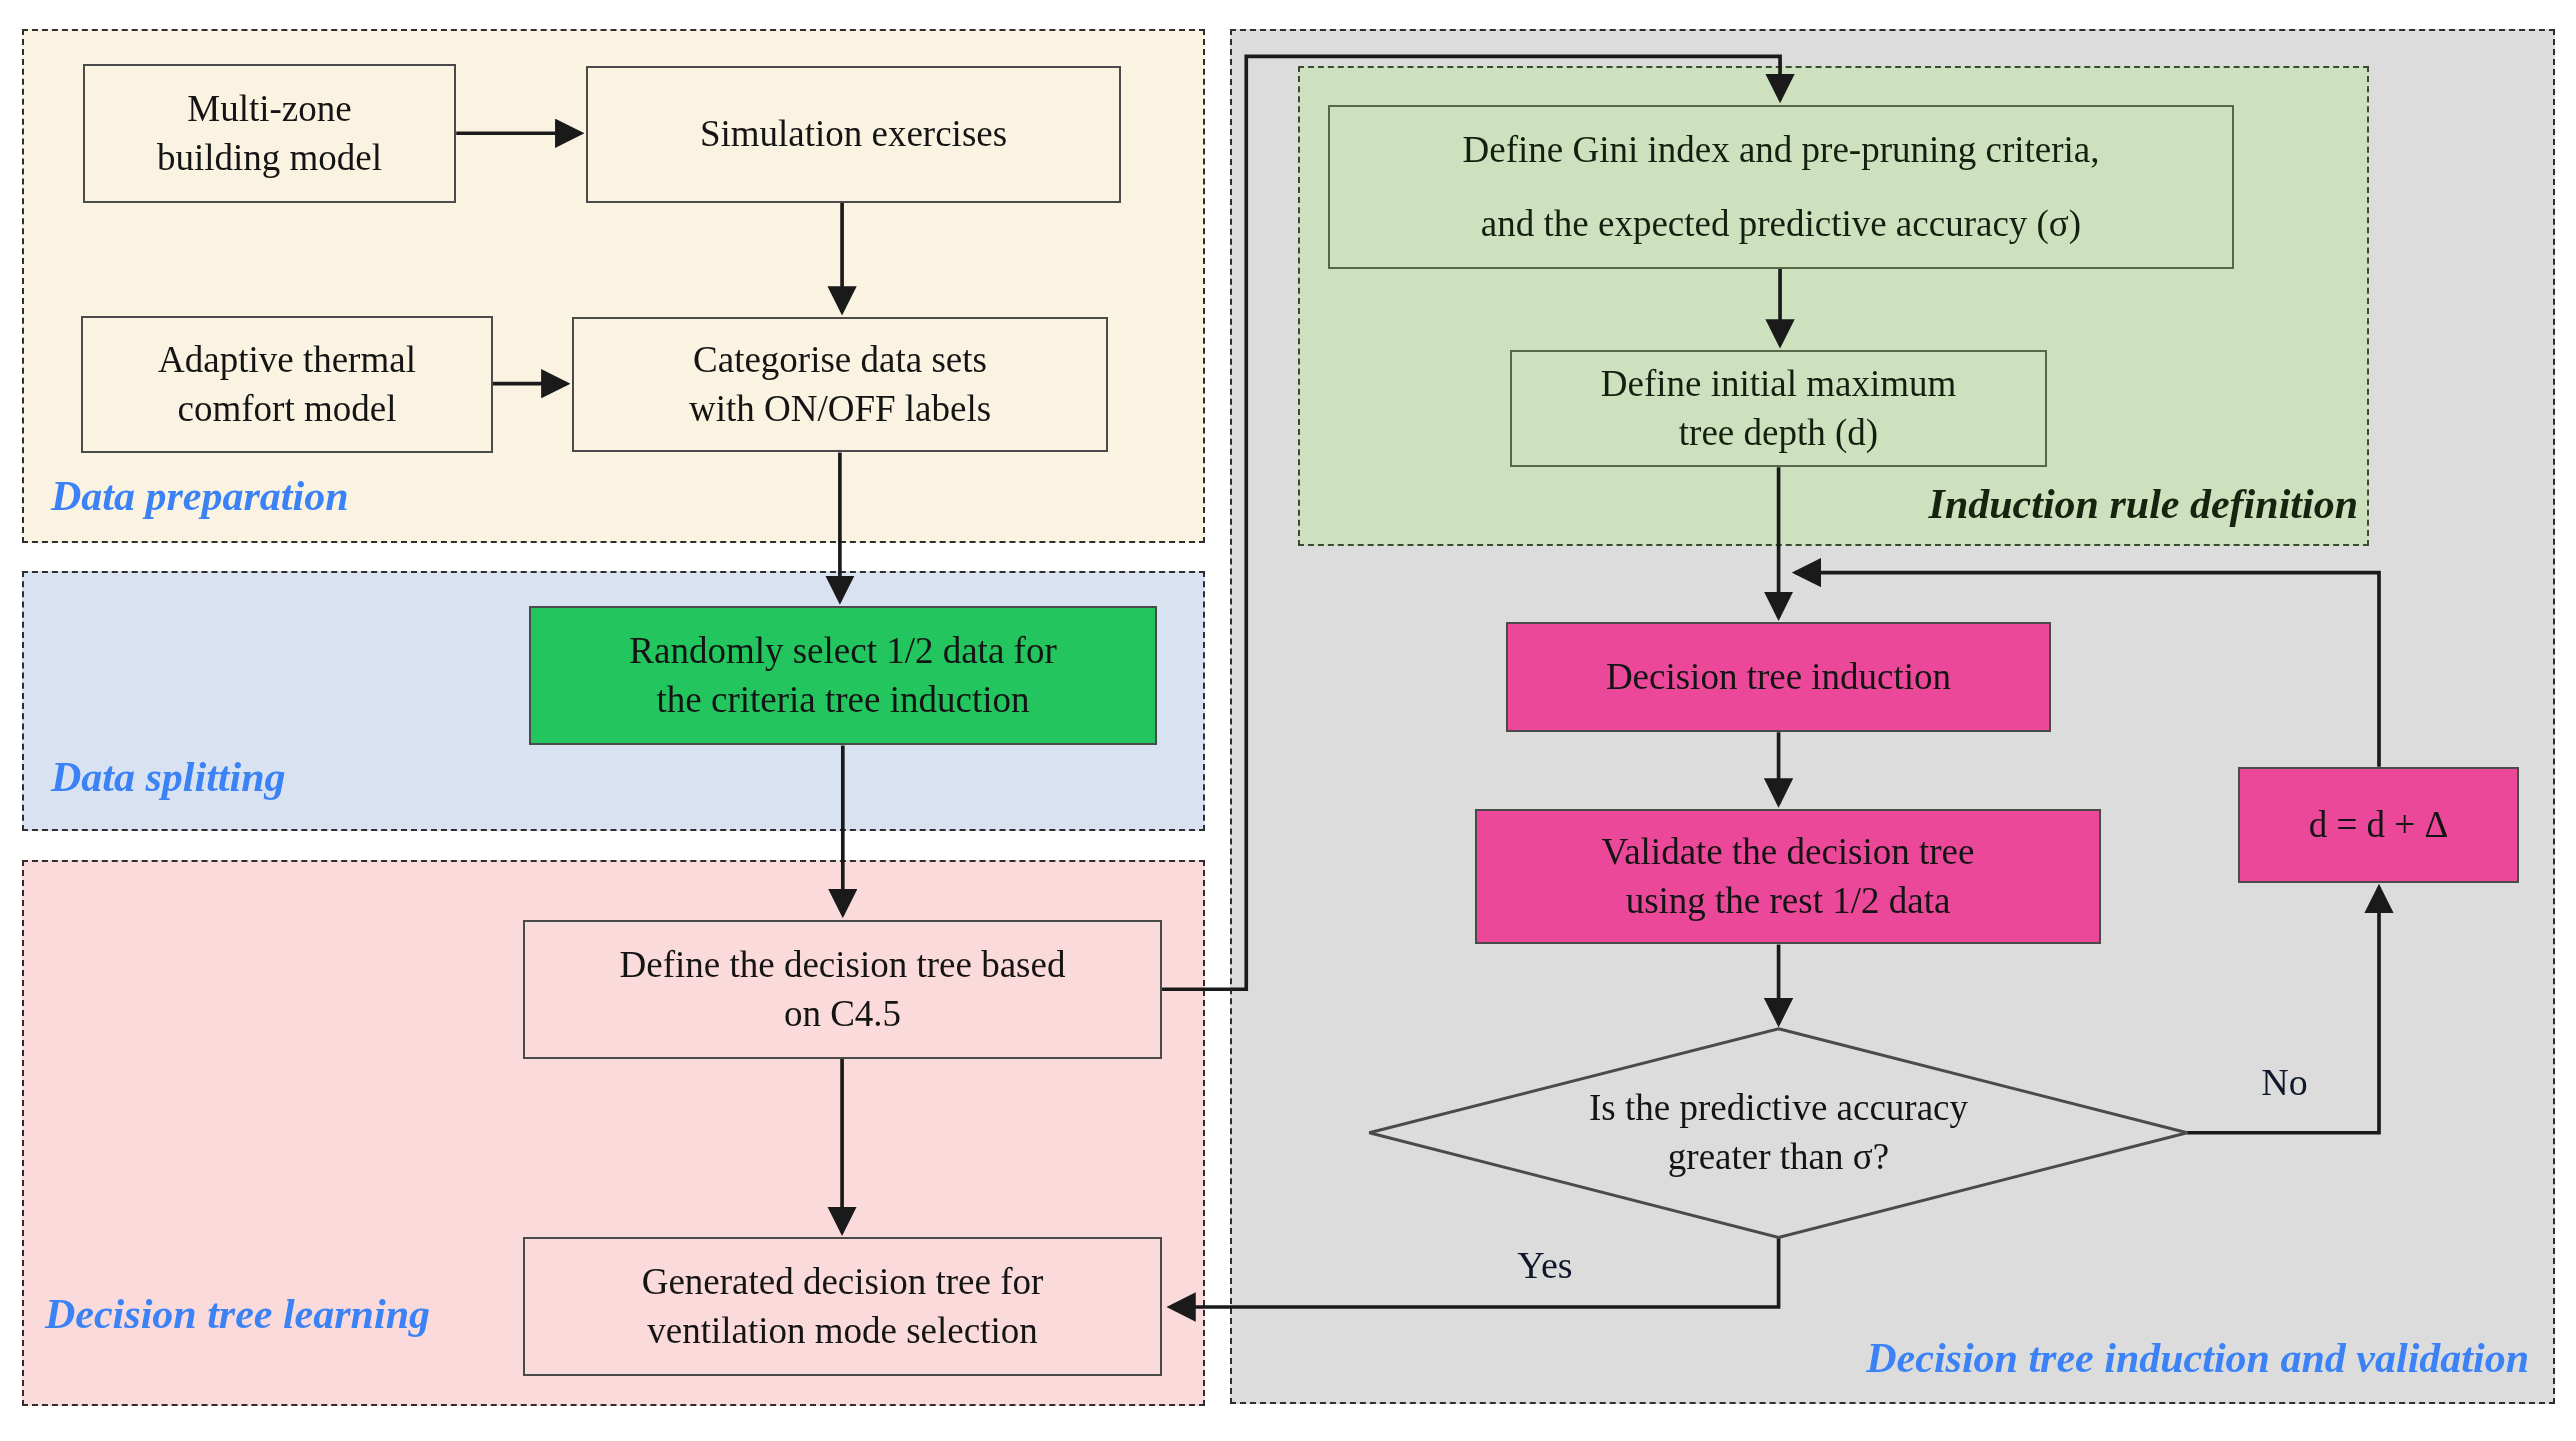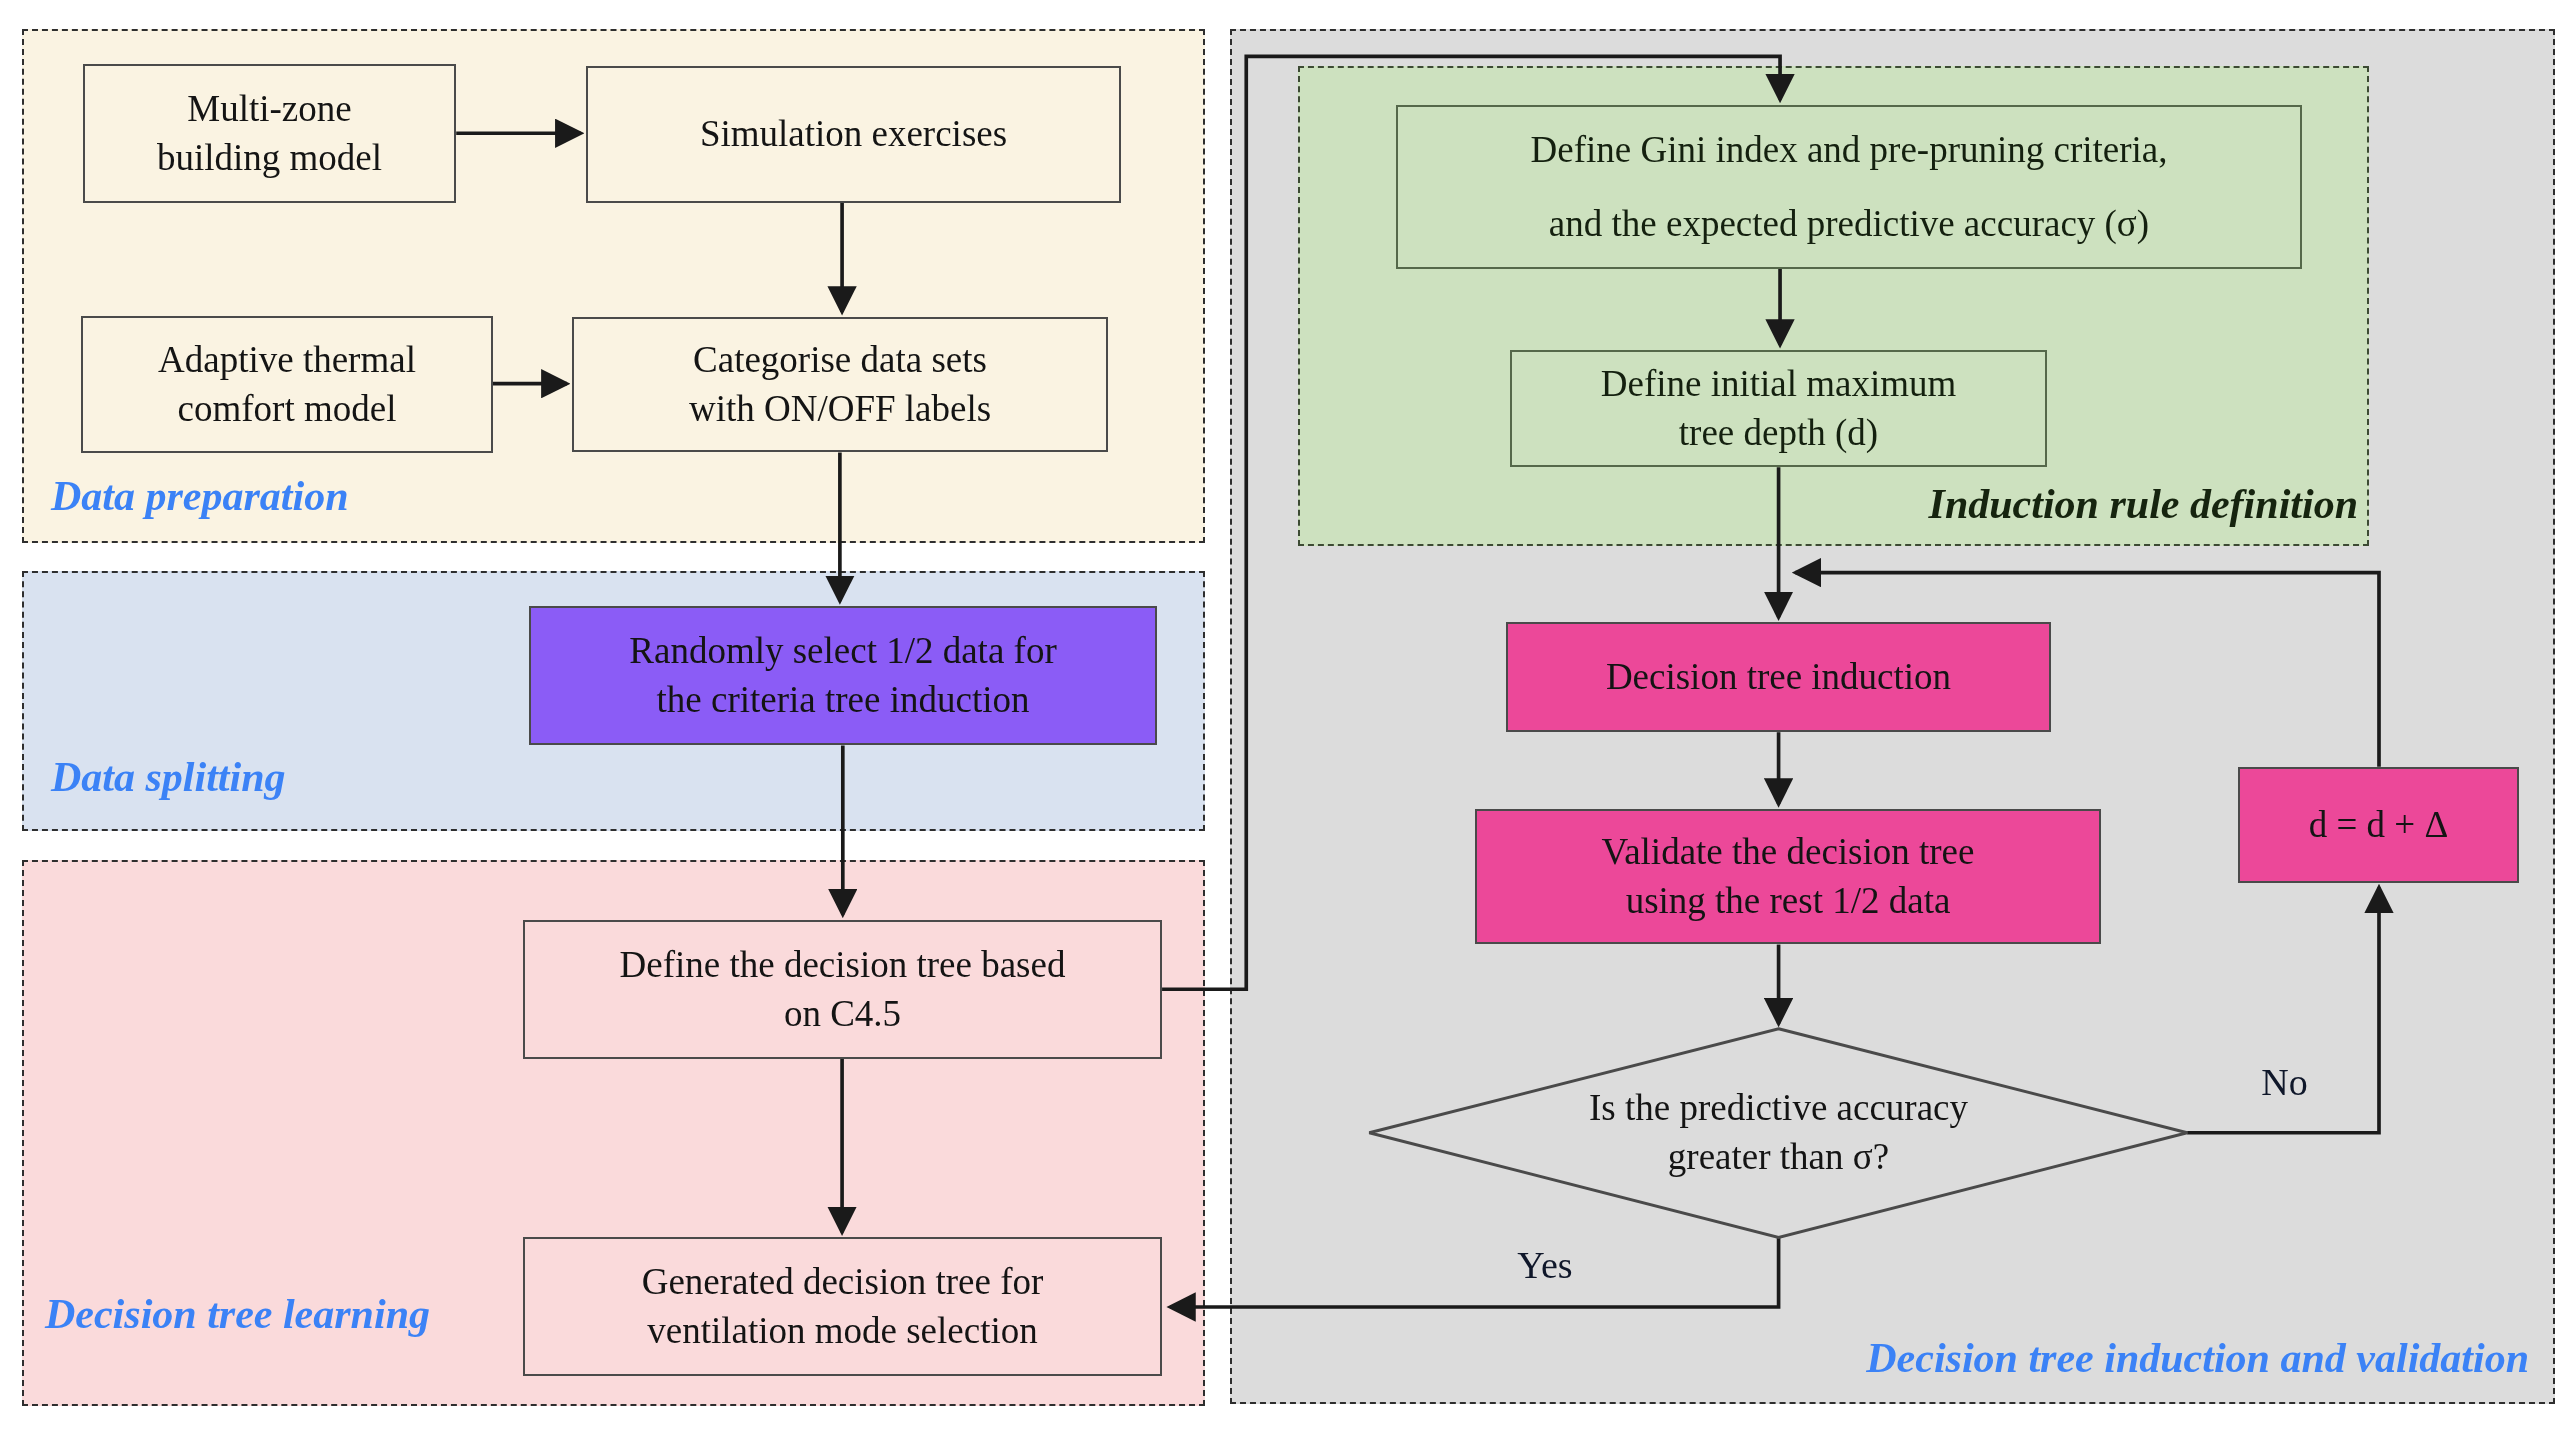--- a/index.html
+++ b/index.html
@@ -10,37 +10,37 @@
   #sec-split {left:22px;  top:571px;  width:1183px; height:260px;  background:#d9e2f0;}
   #sec-learn {left:22px;  top:860px; width:1183px; height:546px;  background:#fadadb;}
   #sec-gray  {left:1230px;top:29px;   width:1325px; height:1375px; background:#dcdcdc;}
   #sec-green {left:1298px;top:66px;   width:1071px; height:480px;  background:#cde1bf;border-color:#3c4a33;}
   #overlay{position:absolute;left:0;top:0;z-index:2;}
   .node{position:absolute;display:flex;flex-direction:column;justify-content:center;align-items:center;
         border:2.9px solid #4a4a4a;box-sizing:border-box;text-align:center;color:#141414;
         font-size:37px;line-height:1.32;z-index:3;}
   .node span{display:block;}
   .green-node{border-color:#55684a;background:#cde1bf;color:#14200f;}
-  .cream{background:#faf3e2;} .blue{background:#8b5cf6;} .pink{background:#fadadb;} .gray{background:#ec4899;}
+  .cream{background:#faf3e2;} .blue{background:#22c55e;} .pink{background:#fadadb;} .gray{background:#ec4899;}
   .sec-label{position:absolute;font-size:42px;font-weight:bold;font-style:italic;color:#3b82f6;z-index:4;}
   .edge-label{position:absolute;font-size:38px;color:#0f172a;z-index:4;text-align:center;}
   #lbl-induction{color:#16240f;text-align:right;}
   #lbl-dtiv{text-align:right;}
   #diamond-text{position:absolute;left:1522px;top:1045px;width:513px;height:176px;
         display:flex;flex-direction:column;justify-content:center;align-items:center;
         font-size:37px;line-height:1.32;color:#141414;text-align:center;z-index:4;}
   
   #b-multizone {left:83px; top:64px;  width:373px; height:139px;}
   #b-sim      {left:586px; top:66px;  width:535px; height:137px;}
   #b-adaptive {left:81px; top:316px; width:412px; height:137px;}
   #b-categorise{left:572px;top:317px; width:536px; height:135px;}
   #b-random   {left:529px; top:606px; width:628px; height:139px;}
   #b-induct   {left:523px; top:920px;width:639px; height:139px;}
   #b-generated{left:523px; top:1237px;width:639px; height:139px;}
-  #b-gini     {left:1396px;top:105px; width:906px;height:164px;gap:25px;}
+  #b-gini     {left:1328px;top:105px; width:906px;height:164px;gap:25px;}
   #b-depth    {left:1510px;top:350px; width:537px; height:117px;}
   #b-dti      {left:1506px;top:622px; width:545px; height:110px;}
   #b-validate {left:1475px;top:809px;width:626px; height:135px;}
   #b-dupdate  {left:2238px;top:767px;width:281px; height:116px;}
   #lbl-prep {left:51px;top:472px;}
   #lbl-split{left:51px;top:753px;}
   #lbl-learn{left:45px;top:1290px;}
   #lbl-induction{left:1794px;top:480px;width:564px;}
   #lbl-dtiv{left:1724px;top:1334px;width:805px;}
   #lbl-yes{left:1479px;top:1243px;width:132px;}

